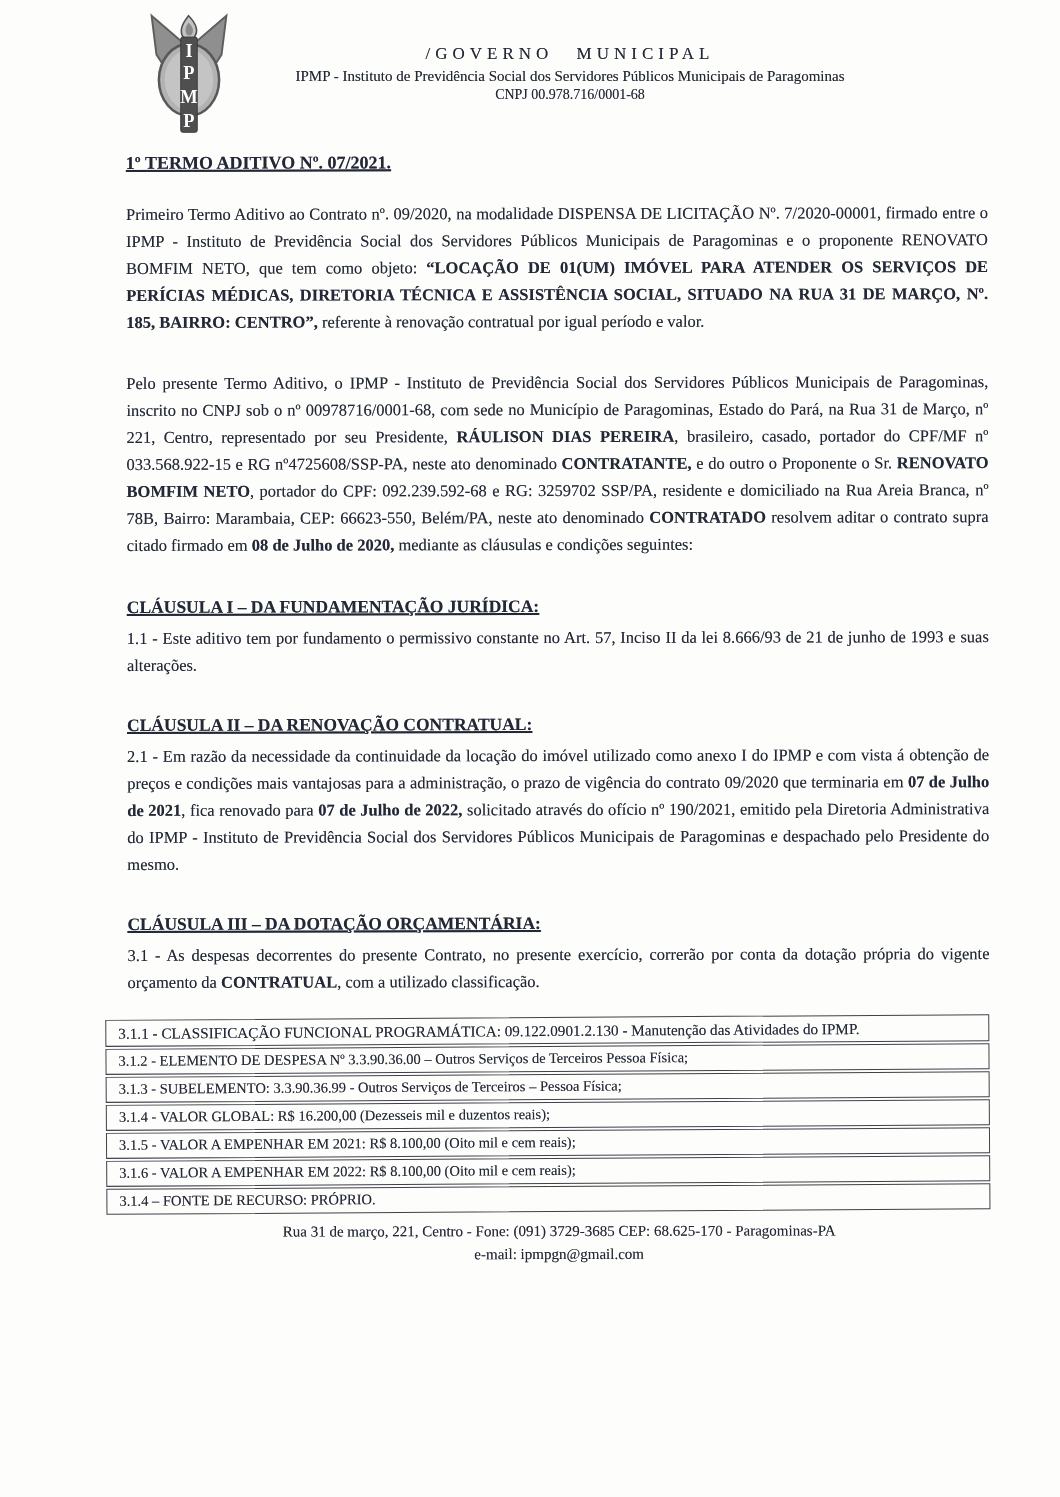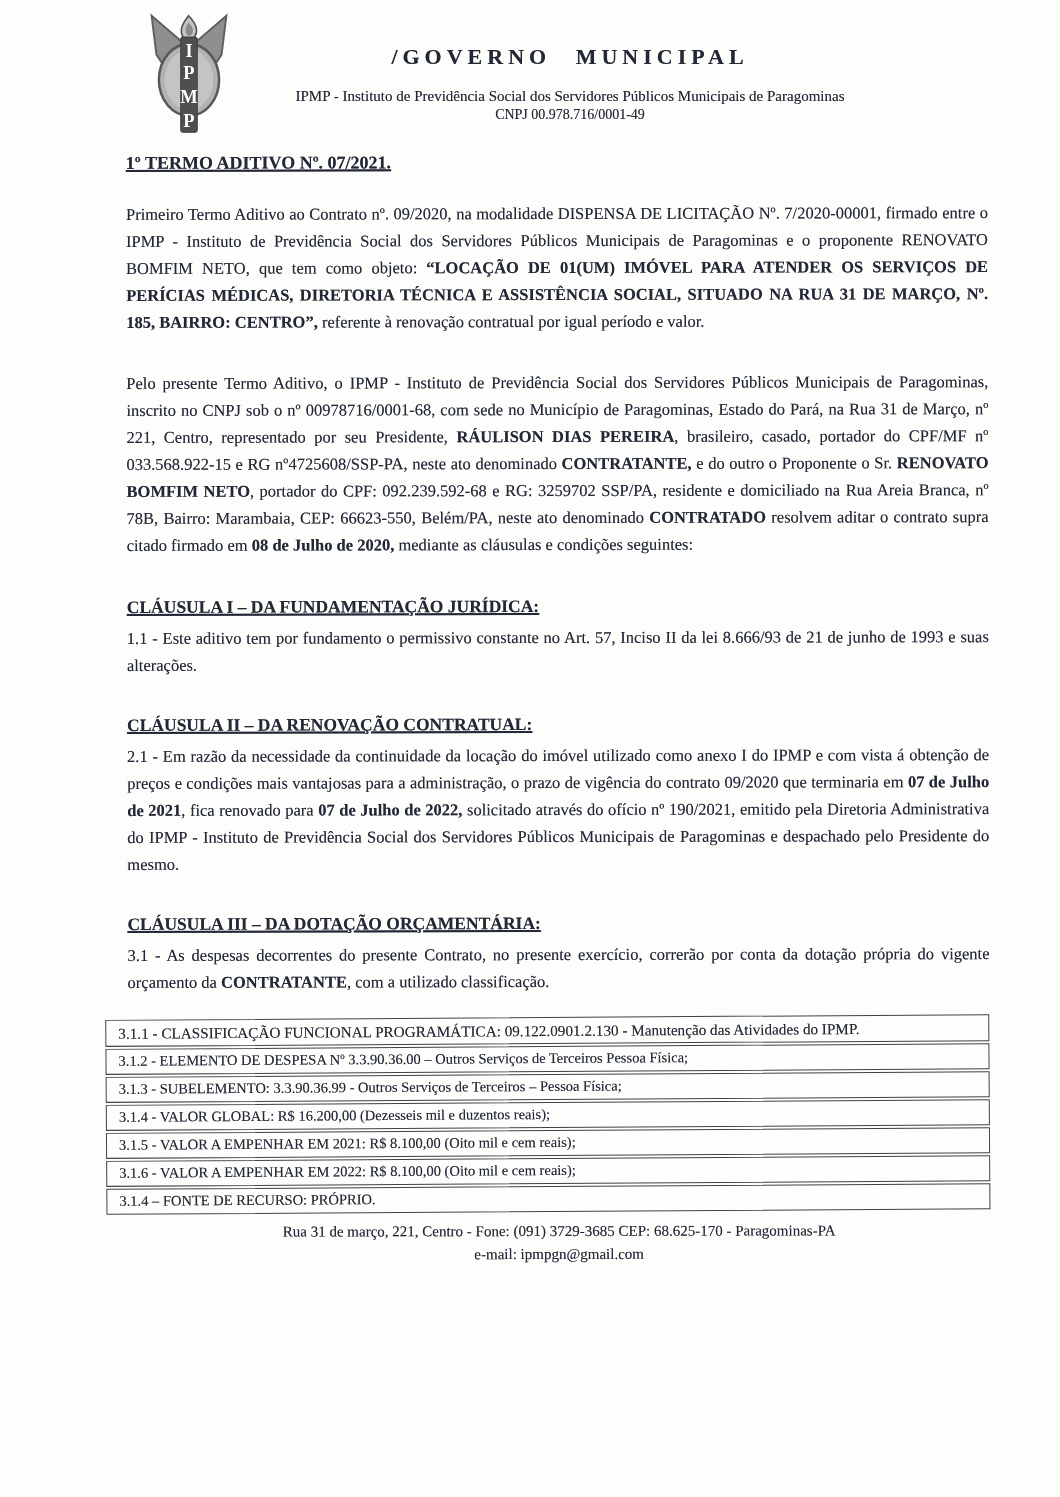--- a/index.html
+++ b/index.html
@@ -6,22 +6,22 @@
   .page{
     position:relative;width:1060px;height:1497px;background:#fdfdfc;
     margin:0 auto;overflow:hidden;
     font-family:"Liberation Serif","DejaVu Serif",serif;
     color:#232836;
     text-shadow:0 0 .5px rgba(35,40,54,.5);
   }
   
   .logo{position:absolute;left:138px;top:12px;width:102px;height:124px;}
   .hdr-text{position:absolute;left:240px;top:44px;width:660px;text-align:center;}
-  .hdr-line1{font-size:22px;font-weight:bold;letter-spacing:5px;word-spacing:14px;}
-  .hdr-line2{font-size:15px;margin-top:18px;}
+  .hdr-line1{font-size:17px;font-weight:normal;letter-spacing:5px;word-spacing:14px;}
+  .hdr-line2{font-size:15px;margin-top:4px;}
   .hdr-line3{font-size:14px;margin-top:2px;}
   
   .content{position:absolute;left:127px;top:152px;width:862px;transform:rotate(-0.12deg);}
   .doc-title{
     font-size:18px;font-weight:bold;
     text-decoration:underline;text-decoration-thickness:2px;
     margin:0 0 27px 0;
   }
   .para{font-size:16.5px;line-height:27px;text-align:justify;margin:0 0 34px 0;}
   .p-preamble{margin-bottom:38px;}
@@ -72,40 +72,40 @@
         <text x="52.5" y="45">I</text>
         <text x="52.5" y="67">P</text>
         <text x="52.5" y="92">M</text>
         <text x="52.5" y="117">P</text>
       </g>
     </svg>
 
     <div class="hdr-text">
       <div class="hdr-line1">/GOVERNO MUNICIPAL</div>
       <div class="hdr-line2">IPMP - Instituto de Previdência Social dos Servidores Públicos Municipais de Paragominas</div>
-      <div class="hdr-line3">CNPJ 00.978.716/0001-49</div>
+      <div class="hdr-line3">CNPJ 00.978.716/0001-68</div>
     </div>
   </div>
 
   <div class="content">
 
     <div class="doc-title">1º TERMO ADITIVO Nº. 07/2021.</div>
 
     <p class="para"><span>Primeiro Termo Aditivo ao Contrato nº. 09/2020, na modalidade DISPENSA DE LICITAÇÃO Nº. 7/2020-00001, firmado entre o IPMP - Instituto de Previdência Social dos Servidores Públicos Municipais de Paragominas e o proponente RENOVATO BOMFIM NETO, que tem como objeto: </span><span class="b">“LOCAÇÃO DE 01(UM) IMÓVEL PARA ATENDER OS SERVIÇOS DE PERÍCIAS MÉDICAS, DIRETORIA TÉCNICA E ASSISTÊNCIA SOCIAL, SITUADO NA RUA 31 DE MARÇO, Nº. 185, BAIRRO: CENTRO”,</span><span> referente à renovação contratual por igual período e valor.</span></p>
 
     <p class="para p-preamble"><span>Pelo presente Termo Aditivo, o IPMP - Instituto de Previdência Social dos Servidores Públicos Municipais de Paragominas, inscrito no CNPJ sob o nº 00978716/0001-68, com sede no Município de Paragominas, Estado do Pará, na Rua 31 de Março, nº 221, Centro, representado por seu Presidente, </span><span class="b">RÁULISON DIAS PEREIRA</span><span>, brasileiro, casado, portador do CPF/MF nº 033.568.922-15 e RG nº4725608/SSP-PA, neste ato denominado </span><span class="b">CONTRATANTE,</span><span> e do outro o Proponente o Sr.  </span><span class="b">RENOVATO BOMFIM NETO</span><span>, portador do CPF: 092.239.592-68 e RG: 3259702 SSP/PA, residente e domiciliado na Rua Areia Branca, nº 78B, Bairro: Marambaia, CEP: 66623-550, Belém/PA, neste ato denominado </span><span class="b">CONTRATADO</span><span> resolvem aditar o contrato supra citado firmado em </span><span class="b">08 de Julho de 2020,</span><span> mediante as cláusulas e condições seguintes:</span></p>
 
     <div class="c-head">CLÁUSULA I – DA FUNDAMENTAÇÃO JURÍDICA:</div>
     <p class="para c-body"><span>1.1 - Este aditivo tem por fundamento o permissivo constante no Art. 57, Inciso II da lei 8.666/93 de 21 de junho de 1993 e suas alterações.</span></p>
 
     <div class="c-head">CLÁUSULA II – DA RENOVAÇÃO CONTRATUAL:</div>
     <p class="para c-body"><span>2.1 - Em razão da necessidade da continuidade da locação do imóvel utilizado como anexo I do IPMP e com vista á obtenção de preços e condições mais vantajosas para a administração, o prazo de vigência do contrato 09/2020 que terminaria em </span><span class="b">07 de Julho de 2021</span><span>, fica renovado para </span><span class="b">07 de Julho de 2022,</span><span> solicitado através do ofício nº 190/2021, emitido pela Diretoria Administrativa do IPMP - Instituto de Previdência Social dos Servidores Públicos Municipais de Paragominas e despachado pelo Presidente do mesmo.</span></p>
 
     <div class="c-head">CLÁUSULA III – DA DOTAÇÃO ORÇAMENTÁRIA:</div>
-    <p class="para c-body c-body-last"><span>3.1 - As despesas decorrentes do presente Contrato, no presente exercício, correrão por conta da dotação própria do vigente orçamento da </span><span class="b">CONTRATANTE</span><span>, com a utilizado classificação.</span></p>
+    <p class="para c-body c-body-last"><span>3.1 - As despesas decorrentes do presente Contrato, no presente exercício, correrão por conta da dotação própria do vigente orçamento da </span><span class="b">CONTRATUAL</span><span>, com a utilizado classificação.</span></p>
 
     <div class="dot-table">
         <div class="trow"><span>3.1.1 - CLASSIFICAÇÃO FUNCIONAL PROGRAMÁTICA: 09.122.0901.2.130 - Manutenção das Atividades do IPMP.</span></div>
         <div class="trow"><span>3.1.2 - ELEMENTO DE DESPESA Nº 3.3.90.36.00 – Outros Serviços de Terceiros Pessoa Física;</span></div>
         <div class="trow"><span>3.1.3 - SUBELEMENTO: 3.3.90.36.99 - Outros Serviços de Terceiros – Pessoa Física;</span></div>
         <div class="trow"><span>3.1.4 - VALOR GLOBAL: R$ 16.200,00 (Dezesseis mil e duzentos reais);</span></div>
         <div class="trow"><span>3.1.5 - VALOR A EMPENHAR EM 2021: R$ 8.100,00 (Oito mil e cem reais);</span></div>
         <div class="trow"><span>3.1.6 - VALOR A EMPENHAR EM 2022: R$ 8.100,00 (Oito mil e cem reais);</span></div>
         <div class="trow"><span>3.1.4 – FONTE DE RECURSO: PRÓPRIO.</span></div>
       </div>

